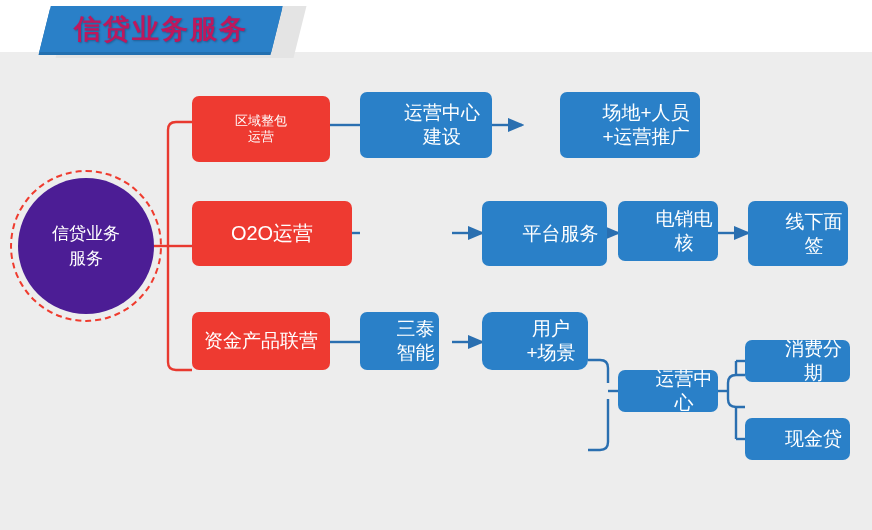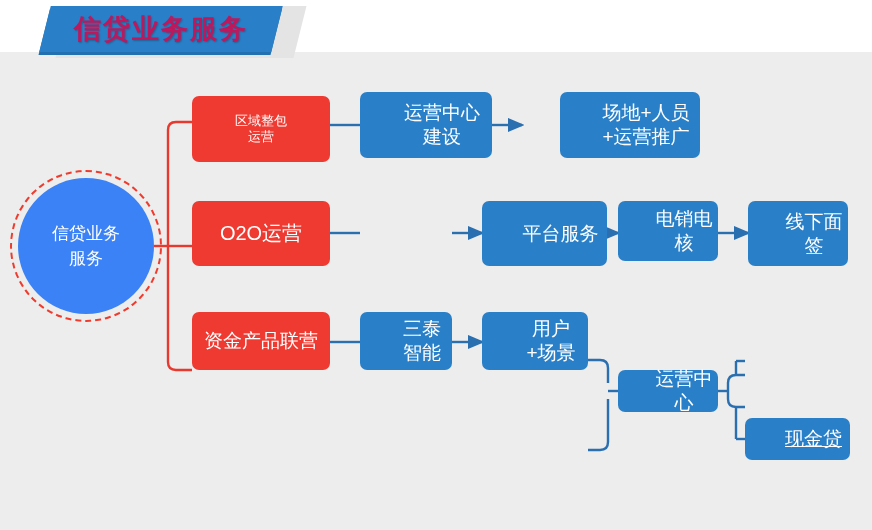--- a/index.html
+++ b/index.html
@@ -74,21 +74,21 @@
     white-space: pre-line;
   }
   .red  { background: #ee3a31; }
   .blue { background: #2a80c8; padding-left: 36px; }
 
   #hub {
     position: absolute;
     left: 18px; top: 178px;
     width: 136px; height: 136px;
     border-radius: 50%;
-    background: #3b82f6;
+    background: #4c1d95;
     color: #ffffff;
     display: flex;
     align-items: center;
     justify-content: center;
     text-align: center;
     font-size: 17px;
     line-height: 1.5;
     white-space: pre-line;
   }
   #hub-ring {
@@ -164,25 +164,26 @@
   <div id="hub">信贷业务
 服务</div>
 
   <div class="node red" style="left:192px; top:96px; width:138px; height:66px; font-size:13px;">区域整包
 运营</div>
   <div class="node blue" style="left:360px; top:92px; width:132px; height:66px; font-size:19px;">运营中心
 建设</div>
   <div class="node blue" style="left:522px; top:92px; width:140px; height:66px; font-size:19px;margin-left:38px;">场地+人员
 +运营推广</div>
 
-  <div class="node red" style="left:192px; top:201px; width:138px; height:65px; font-size:20px;">O2O运营</div>
+  <div class="node red" style="left:192px; top:201px; width:160px; height:65px; font-size:20px;">O2O运营</div>
   <div class="node blue" style="left:482px; top:201px; width:125px; height:65px; font-size:19px;">平台服务</div>
   <div class="node blue" style="left:618px; top:201px; width:100px; height:60px; font-size:19px;">电销电核</div>
   <div class="node blue" style="left:748px; top:201px; width:100px; height:65px; font-size:19px;">线下面签</div>
 
   <div class="node red" style="left:192px; top:312px; width:138px; height:58px; font-size:19px;">资金产品联营</div>
-  <div class="node blue" style="left:360px; top:312px; width:92px; height:58px; font-size:19px;">三泰智能</div>
-  <div class="node blue" style="left:482px; top:312px; width:106px; height:58px; font-size:19px;">用户+场景</div>
+  <div class="node blue" style="left:360px; top:312px; width:79px; height:58px; font-size:19px;">三泰智能</div>
+  <div class="node blue" style="left:482px; top:312px; width:106px; height:58px; font-size:19px;border-radius:10px;">用户+场景</div>
 
   <div class="node blue" style="left:618px; top:370px; width:100px; height:42px; font-size:19px;">运营中心</div>
-  <div class="node blue" style="left:745px; top:418px; width:105px; height:42px; font-size:19px;text-decoration:underline;">现金贷</div>
+  <div class="node blue" style="left:745px; top:340px; width:105px; height:42px; font-size:19px;">消费分期</div>
+  <div class="node blue" style="left:745px; top:418px; width:105px; height:42px; font-size:19px;">现金贷</div>
 
 </div>
 
 </body></html>

